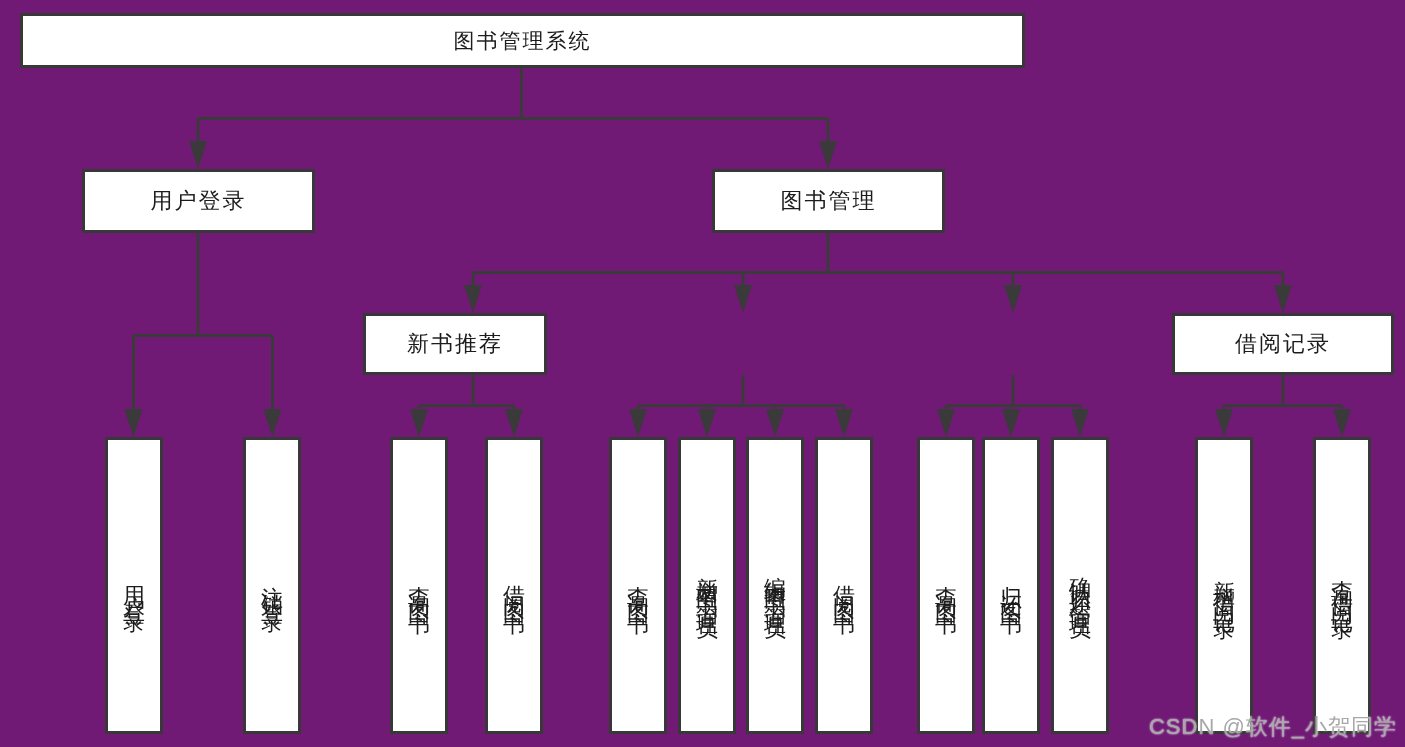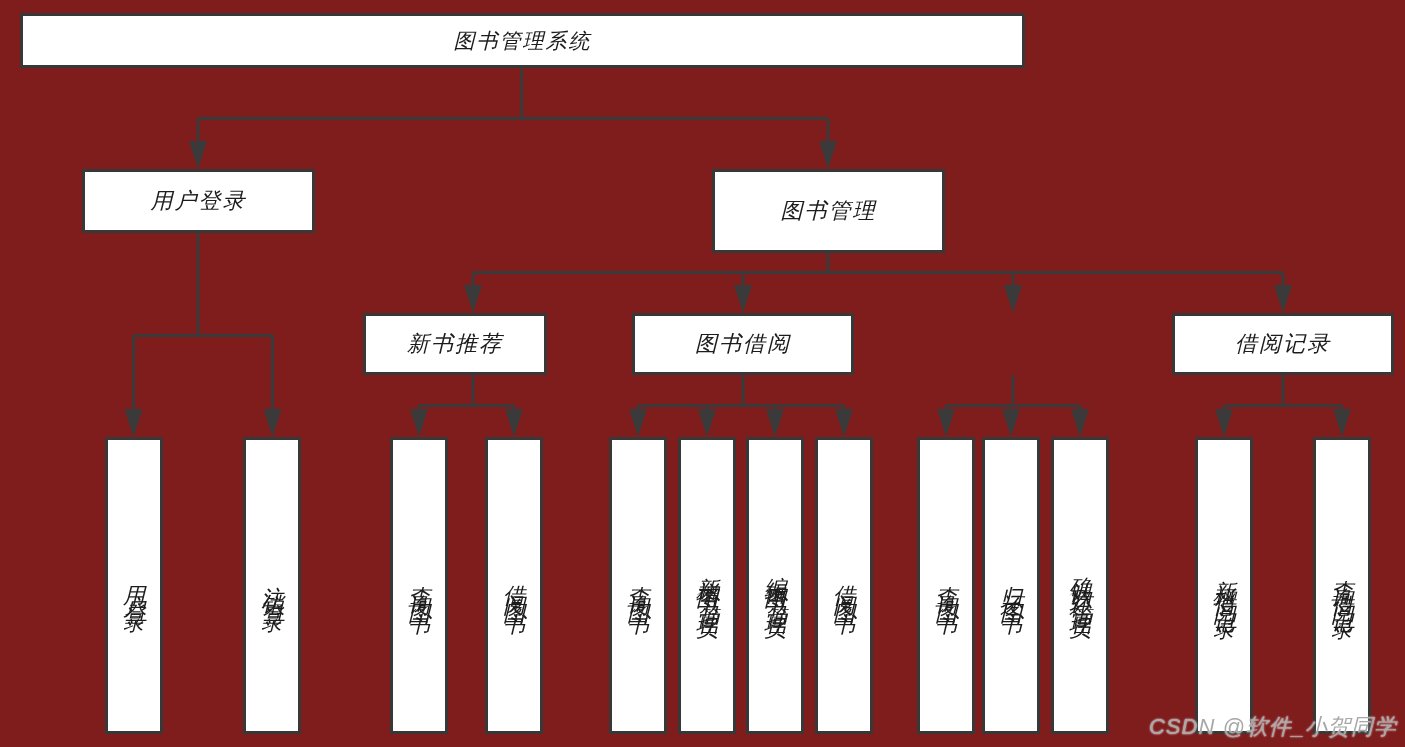--- a/index.html
+++ b/index.html
@@ -5,23 +5,22 @@
   html, body {
     margin: 0;
     padding: 0;
     background: #ffffff;
     font-family: "Liberation Sans", "DejaVu Sans", sans-serif;
   }
   #canvas {
     position: relative;
     width: 1405px;
     height: 747px;
-    background: #7f1d1d;
+    background: #701a75;
     overflow: hidden;
-    font-style: italic;
   }
   #connectors {
     position: absolute;
     left: 0;
     top: 0;
     width: 1405px;
     height: 747px;
     z-index: 1;
   }
   .node {
@@ -107,24 +106,23 @@
     <polygon class="arrow" points="1071,409 1089,409 1080,437"></polygon>
 
     <path class="stroke" d="M1283 375 L1283 405.5 M1224 405.5 L1342 405.5 M1224 405.5 L1224 414 M1342 405.5 L1342 414"></path>
     <polygon class="arrow" points="1215,409 1233,409 1224,437"></polygon>
     <polygon class="arrow" points="1333,409 1351,409 1342,437"></polygon>
   </svg>
 
   <div class="node root hnode">图书管理系统</div>
 
   <div class="node hnode" style="left:82px; top:169px; width:233px; height:64px;">用户登录</div>
-  <div class="node hnode" style="left:712px; top:169px; width:233px; height:84px;">图书管理</div>
+  <div class="node hnode" style="left:712px; top:169px; width:233px; height:64px;">图书管理</div>
 
   <div class="node hnode" style="left:363px; top:313px; width:184px; height:62px;">新书推荐</div>
-  <div class="node hnode" style="left:632px; top:313px; width:222px; height:62px;">图书借阅</div>
   <div class="node hnode" style="left:1172px; top:313px; width:222px; height:62px;">借阅记录</div>
 
   <div class="node leaf" style="left:105px;">用户登录</div>
   <div class="node leaf" style="left:243px;">注销登录</div>
 
   <div class="node leaf" style="left:390px;">查询图书</div>
   <div class="node leaf" style="left:485px;">借阅图书</div>
 
   <div class="node leaf" style="left:609px;">查询图书</div>
   <div class="node leaf long" style="left:678px;">新增图书（管理员）</div>

